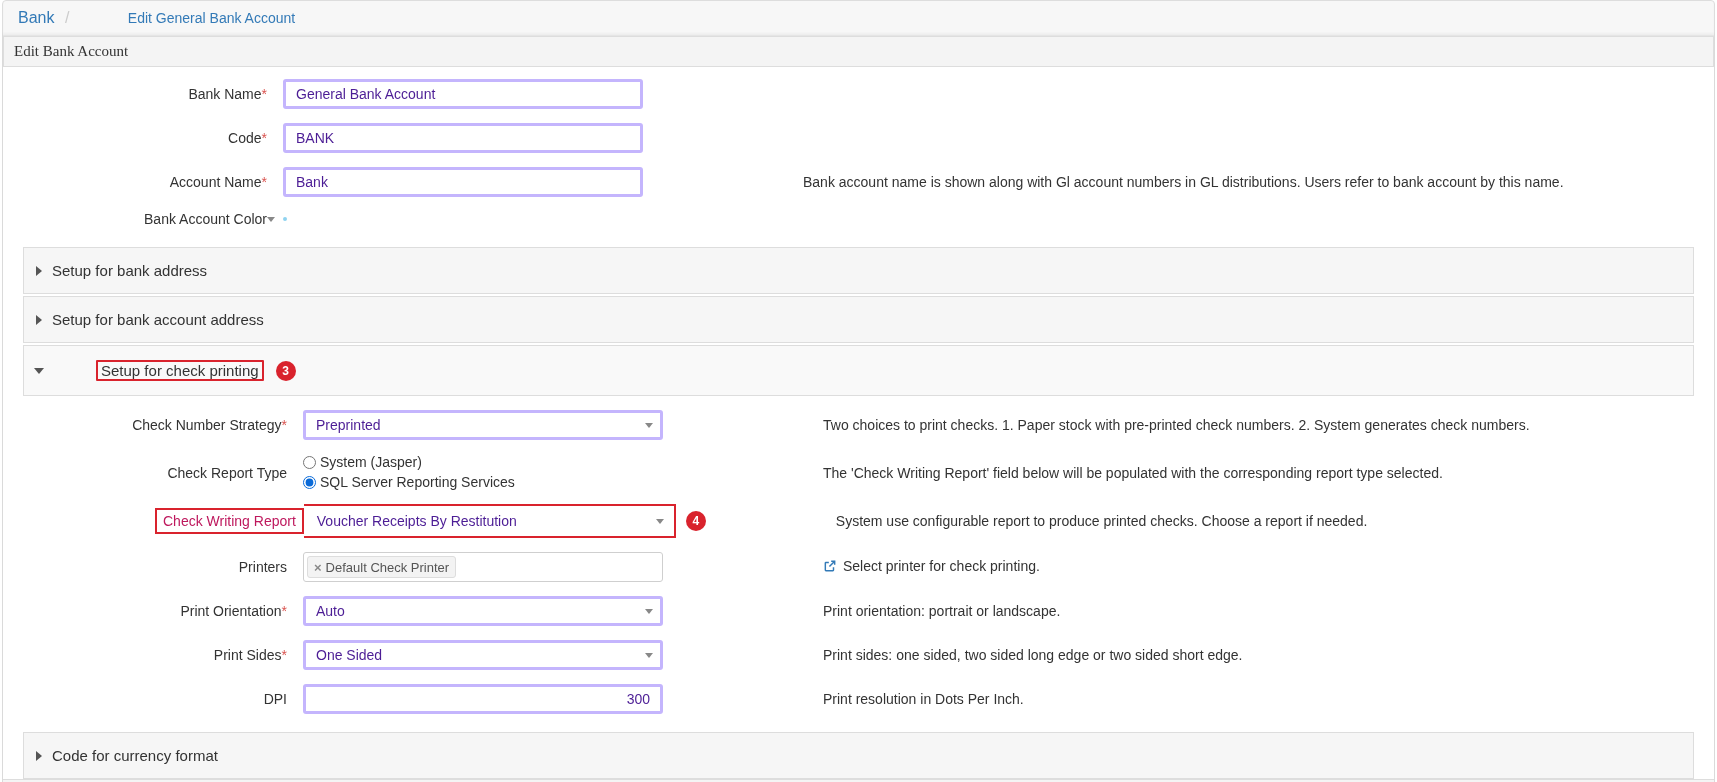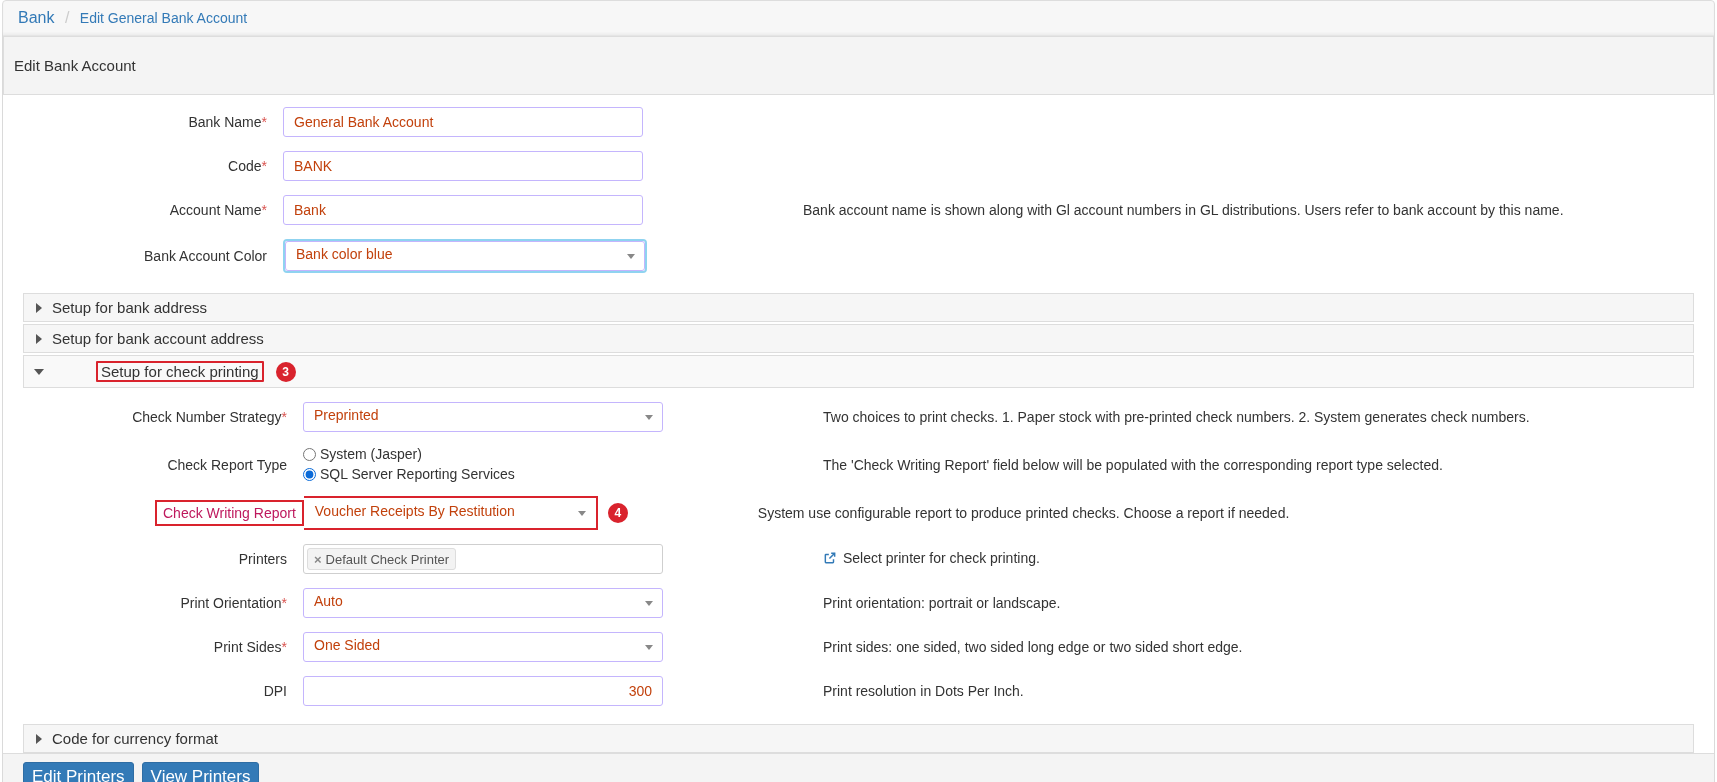--- a/index.html
+++ b/index.html
@@ -23,56 +23,57 @@
     font-size: 16px;
   }
   .breadcrumb a {
     color: #337ab7;
     text-decoration: none;
   }
   .breadcrumb .sep {
     color: #ccc;
     margin: 0 6px;
   }
-  .breadcrumb .current { color: #337ab7; font-size: 14px; }
+  .breadcrumb .current { color: #337ab7; font-size: 14px; margin-left: 48px; }
   .panel-wrap {
     background: #fff;
     border-top: 1px solid #e5e5e5;
     box-shadow: 0 -2px 2px rgba(0,0,0,.04);
     padding-bottom: 6px;
   }
   .panel-header {
     background: #f4f4f4;
     border: 1px solid #ddd;
-    padding: 20px 10px;
+    padding: 6px 10px;
     font-size: 15px;
     color: #333;
     margin: 0;
+    font-family: Liberation Serif, serif;
   }
   .form-body { padding: 12px 0 4px; }
   .form-row {
     display: flex;
     align-items: center;
     margin-bottom: 14px;
   }
   .form-label {
     width: 280px;
     text-align: right;
     padding-right: 16px;
     color: #333;
   }
   .form-label .req { color: #d9534f; }
   .form-control {
     width: 360px;
     height: 30px;
     padding: 4px 10px;
-    border: 1px solid #c4b5fd;
+    border: 3px solid #c4b5fd;
     border-radius: 3px;
     font-size: 14px;
-    color: #c2410c;
+    color: #4c1d95;
     background: #fff;
   }
   .select {
     position: relative;
   }
   .select .form-control { padding-right: 24px; }
   .select .caret {
     position: absolute;
     right: 10px;
     top: 50%;
@@ -91,21 +92,21 @@
     padding-left: 160px;
     padding-right: 20px;
     color: #333;
   }
   .accordion {
     margin: 0 20px;
   }
   .acc-item {
     background: #f6f6f6;
     border: 1px solid #ddd;
-    padding: 5px 10px;
+    padding: 14px 10px;
     font-size: 15px;
     display: flex;
     align-items: center;
     gap: 8px;
     margin-top: 2px;
     cursor: pointer;
   }
   .acc-item.open { background: #f9f9f9; }
   .chevron {
     display: inline-block;
@@ -148,21 +149,21 @@
     margin-left: 132px;
     border: 2px solid #d9232d;
     padding: 3px 6px;
     text-align: right;
     color: #be185d;
   }
   .report-select-wrap {
     border: 2px solid #d9232d;
     border-left: none;
   }
-  .report-select-wrap .form-control { width: 292px; border-radius: 0; border-color: transparent; }
+  .report-select-wrap .form-control { width: 370px; border-radius: 0; border-color: transparent; }
   .chip-input {
     width: 360px;
     min-height: 30px;
     border: 1px solid #cfcfcf;
     border-radius: 3px;
     padding: 3px;
     display: flex;
     gap: 4px;
   }
   .chip {
@@ -226,21 +227,20 @@
 
       <div class="form-row">
         <label class="form-label"><span>Account Name</span><span class="req">*</span></label>
         <input class="form-control" value="Bank" style="">
         <div class="help-col">Bank account name is shown along with Gl account numbers in GL distributions. Users refer to bank account by this name.</div>
       </div>
 
       <div class="form-row">
         <label class="form-label"><span>Bank Account Color</span></label>
         <div class="select highlight-blue">
-          <div class="form-control">Bank color blue</div>
           <span class="caret"></span>
         </div>
         <div class="help-col"></div>
       </div>
     </div>
 
     <div class="accordion">
       <div class="acc-item">
         <span class="chevron"></span>
         <span>Setup for bank address</span>

